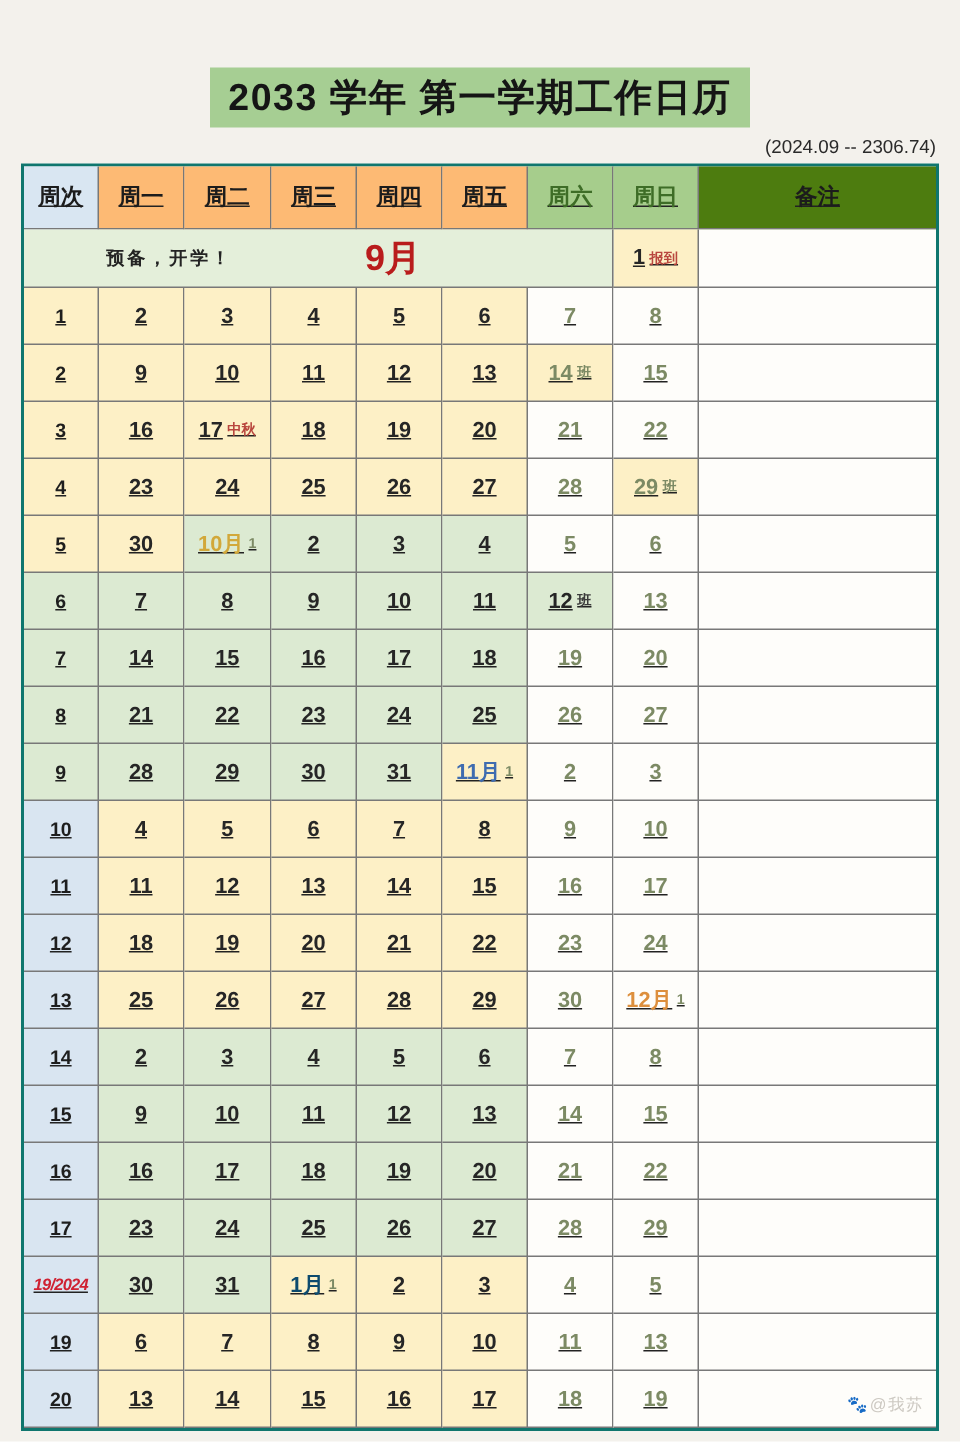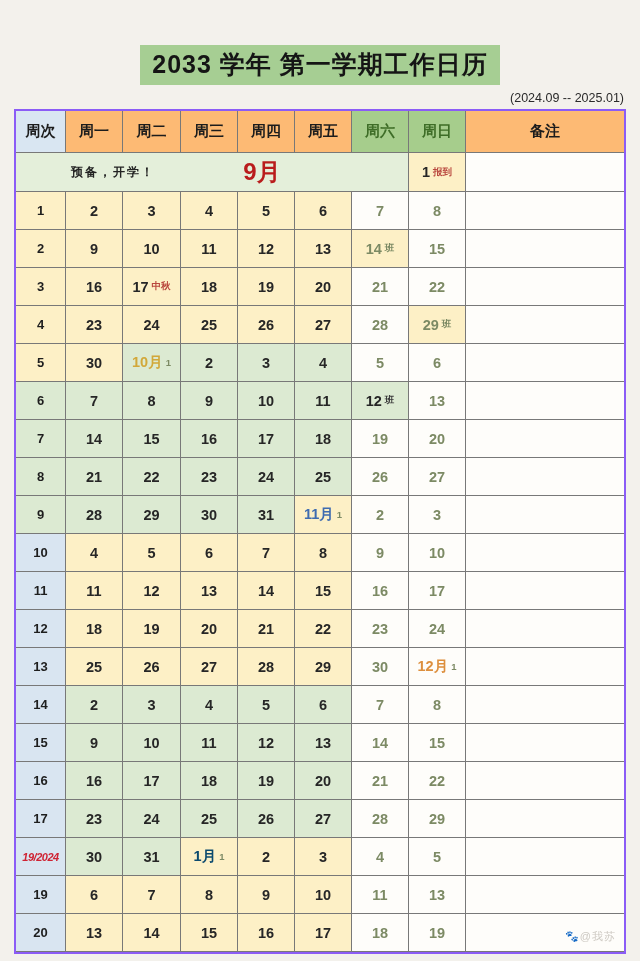--- a/index.html
+++ b/index.html
@@ -23,42 +23,43 @@
   }
   .subtitle {
     text-align:right;
     margin:6px 16px 4px 0;
     font-size:12.5px; color:#2a2a2a;
   }
 
   .cal-table {
     position:relative;
     margin:0 14px;
-    border:2px solid #8b5cf6;
+    border:2px solid #0f766e;
     background:#fff;
+    text-decoration:underline;
   }
   .row {
     display:grid;
     grid-template-columns:50px 57px 58px 57px 57px 57px 57px 57px 1fr;
   }
   .cell {
     border-right:1px solid #787878;
     border-bottom:1px solid #787878;
     display:flex; align-items:center; justify-content:center;
     overflow:hidden;
   }
   .row .cell:last-child { border-right:none; }
   .cal-table .row:last-child .cell { border-bottom:none; }
 
   .header-row { height:42px; }
   .hcell { font-size:15px; font-weight:700; color:#1c1c1c; }
   .h-b { background:#d9e6f2; }
   .h-y { background:#fdba74; }
   .h-g { background:#a6cd8c; color:#3e6d27; }
-  .h-p { background:#fdba74; }
+  .h-p { background:#4d7c0f; }
 
   .banner-row { height:39px; }
   .merged-cell {
     grid-column:1 / 8;
     background:#e4efda;
     position:relative;
     justify-content:flex-start;
   }
   .banner-note {
     position:absolute; left:14%;
@@ -101,21 +102,21 @@
 </style>
 </head>
 <body>
 
 <div class="page">
 
   <div class="title-wrap">
     <h1 class="title">2033 学年  第一学期工作日历</h1>
   </div>
 
-  <div class="subtitle">(2024.09 -- 2025.01)</div>
+  <div class="subtitle">(2024.09 -- 2306.74)</div>
 
   <div class="cal-table" id="cal-table">
 
     <div class="row header-row" id="header-row">
         <div class="cell hcell h-b">周次</div>
         <div class="cell hcell h-y">周一</div>
         <div class="cell hcell h-y">周二</div>
         <div class="cell hcell h-y">周三</div>
         <div class="cell hcell h-y">周四</div>
         <div class="cell hcell h-y">周五</div>

